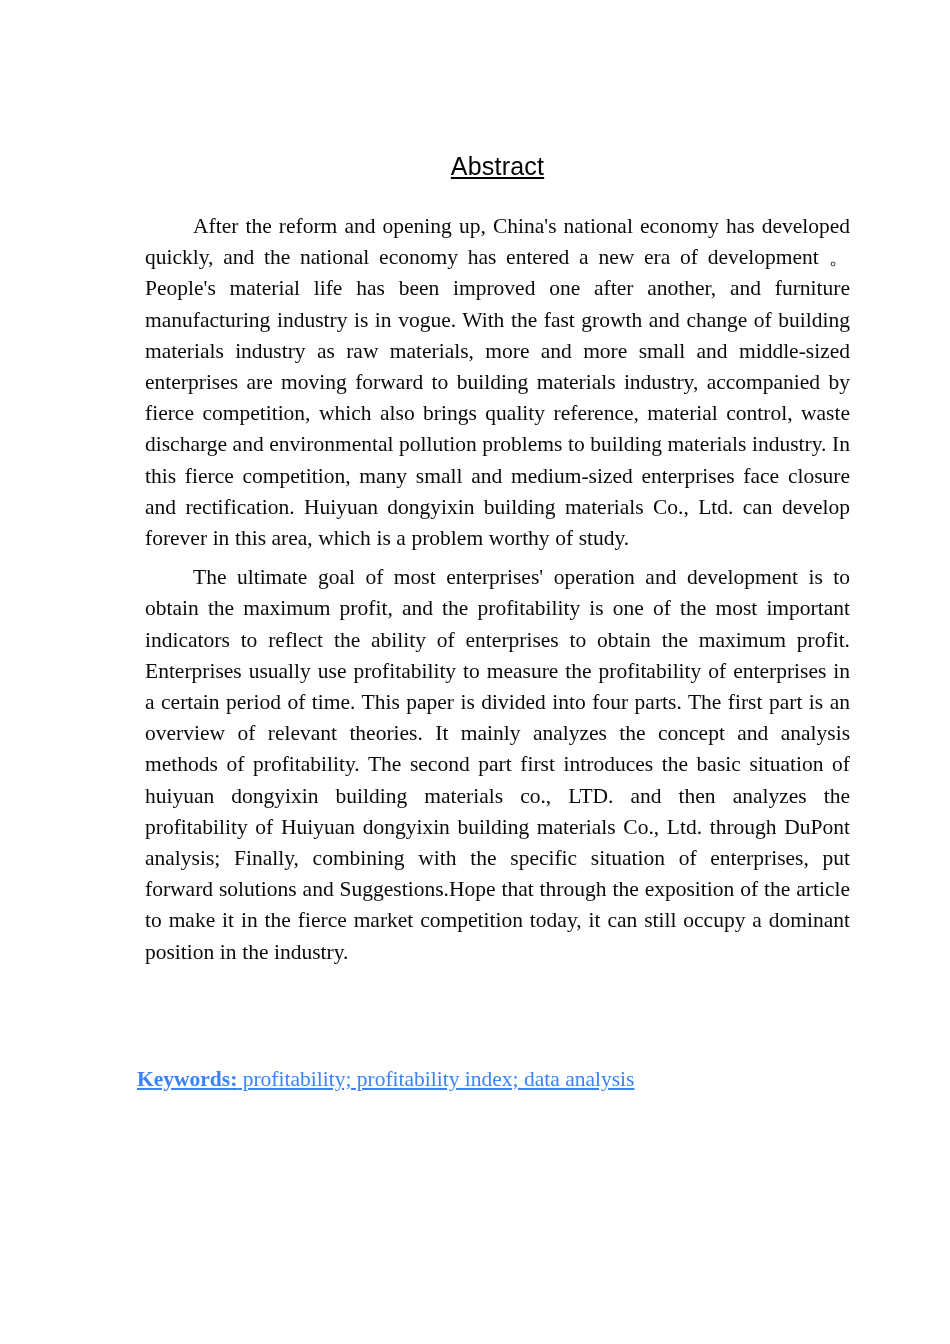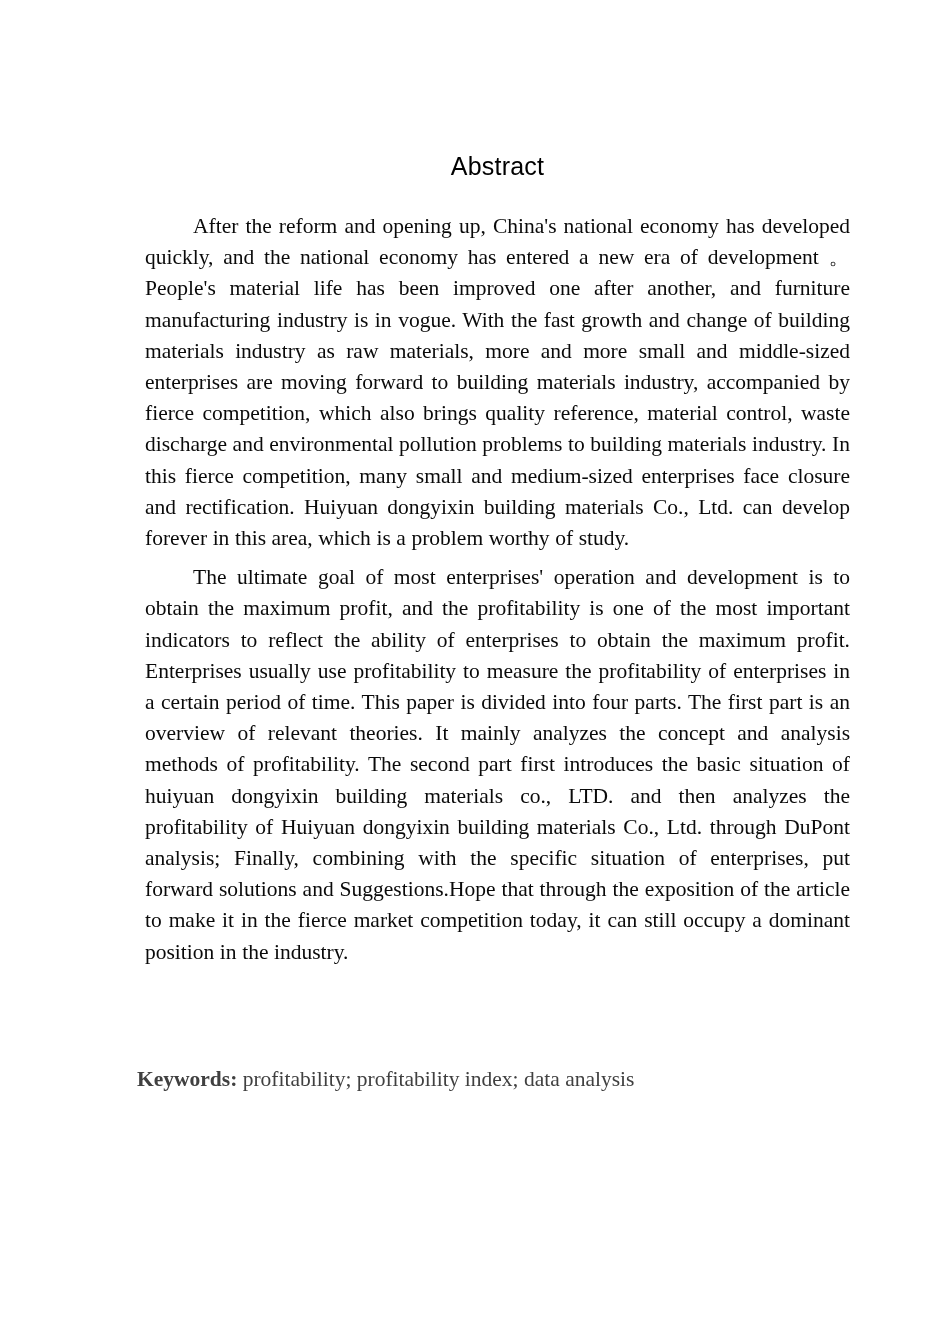--- a/index.html
+++ b/index.html
@@ -34,20 +34,21 @@
   .abstract-title {
     font-family: "Liberation Sans", "DejaVu Sans", sans-serif;
     font-size: 25px;
     font-weight: 400;
     text-align: center;
     letter-spacing: 0.2px;
     margin: 0;
     padding-top: 151px;
     line-height: 1.2;
     color: #000000;
+    text-decoration: underline;
   }
 
   .body-block {
     margin-top: 30px;
   }
 
   p.para {
     margin: 8px;
     font-size: 21.5px;
     line-height: 31.2px;
@@ -57,21 +58,22 @@
     color: #0a0a0a;
     hyphens: none;
     word-spacing: 0.2px;
   }
 
   .keywords-block {
     margin-top: 96px;
     font-size: 21.5px;
     line-height: 31.2px;
     text-align: left;
-    color: #404040;
+    color: #3b82f6;
+    text-decoration: underline;
   }
 
   .keywords-label {
     font-weight: bold;
   }
 
   .keywords-value {
     font-weight: normal;
   }
 </style>

